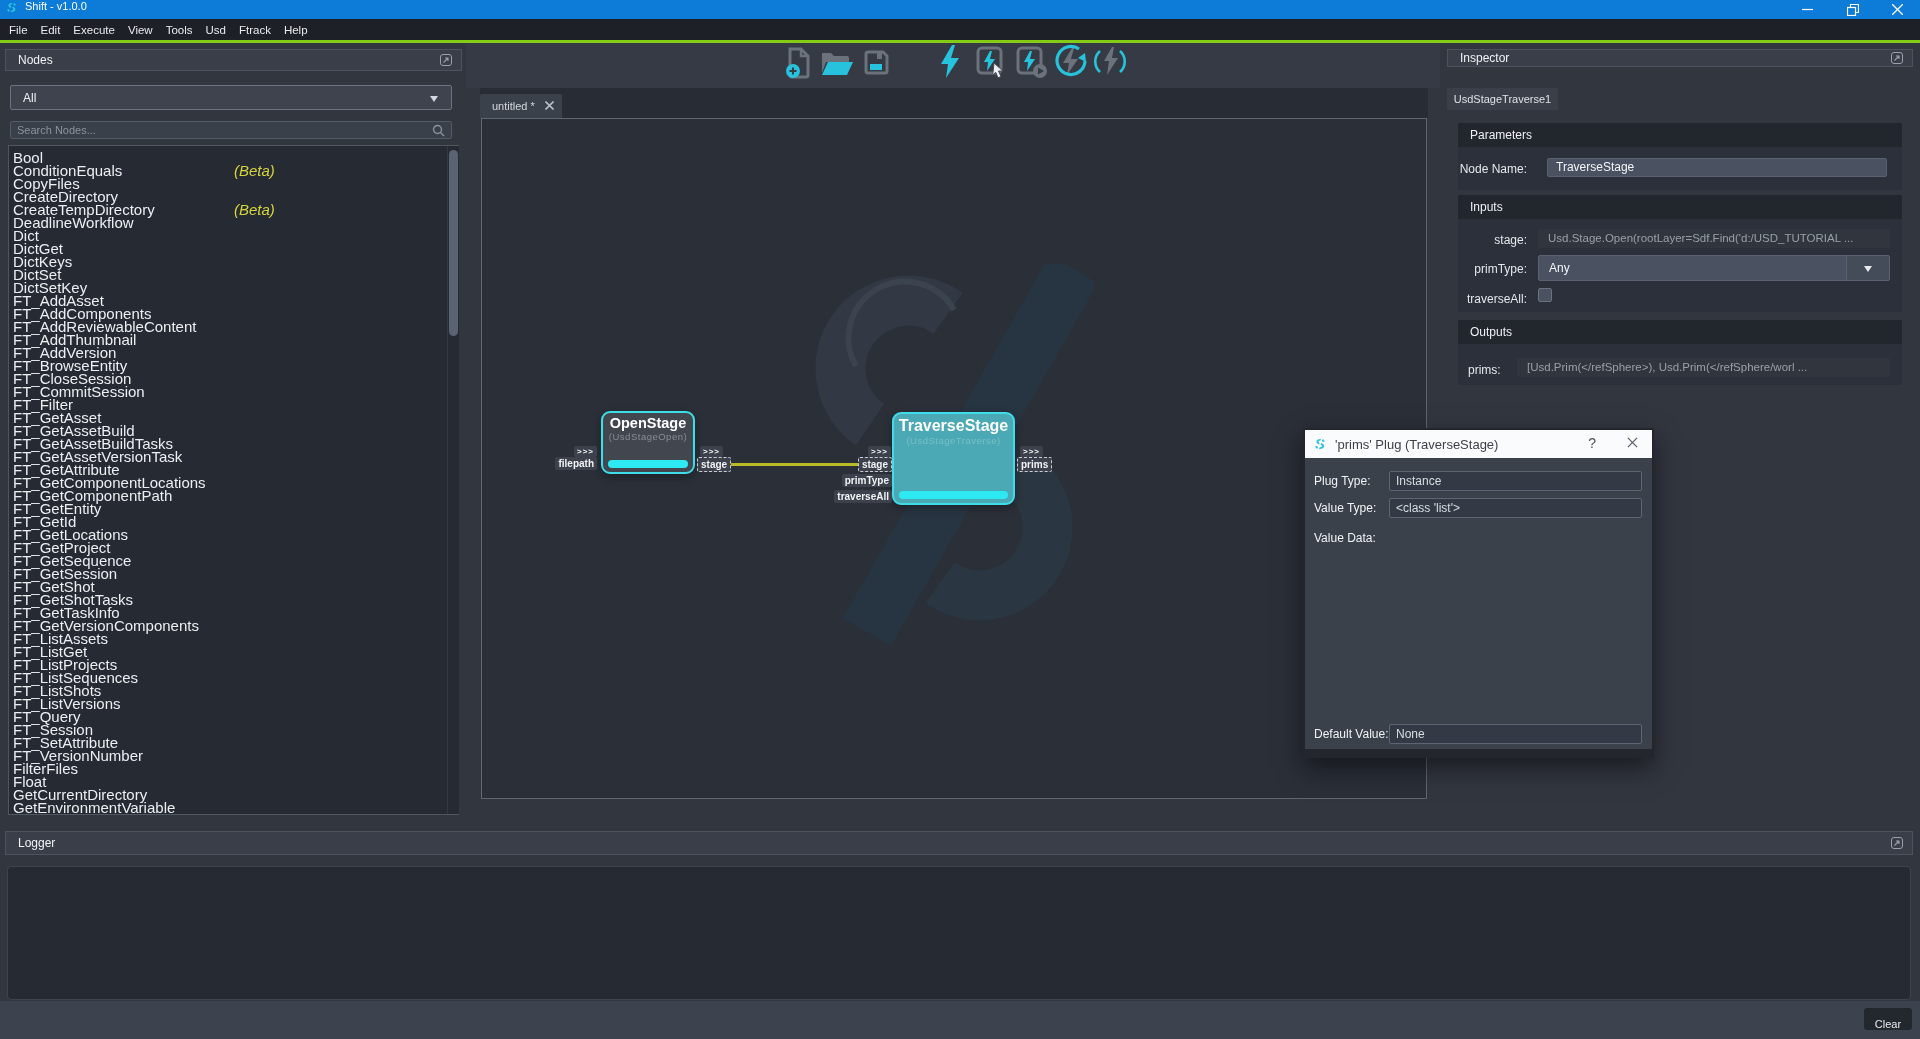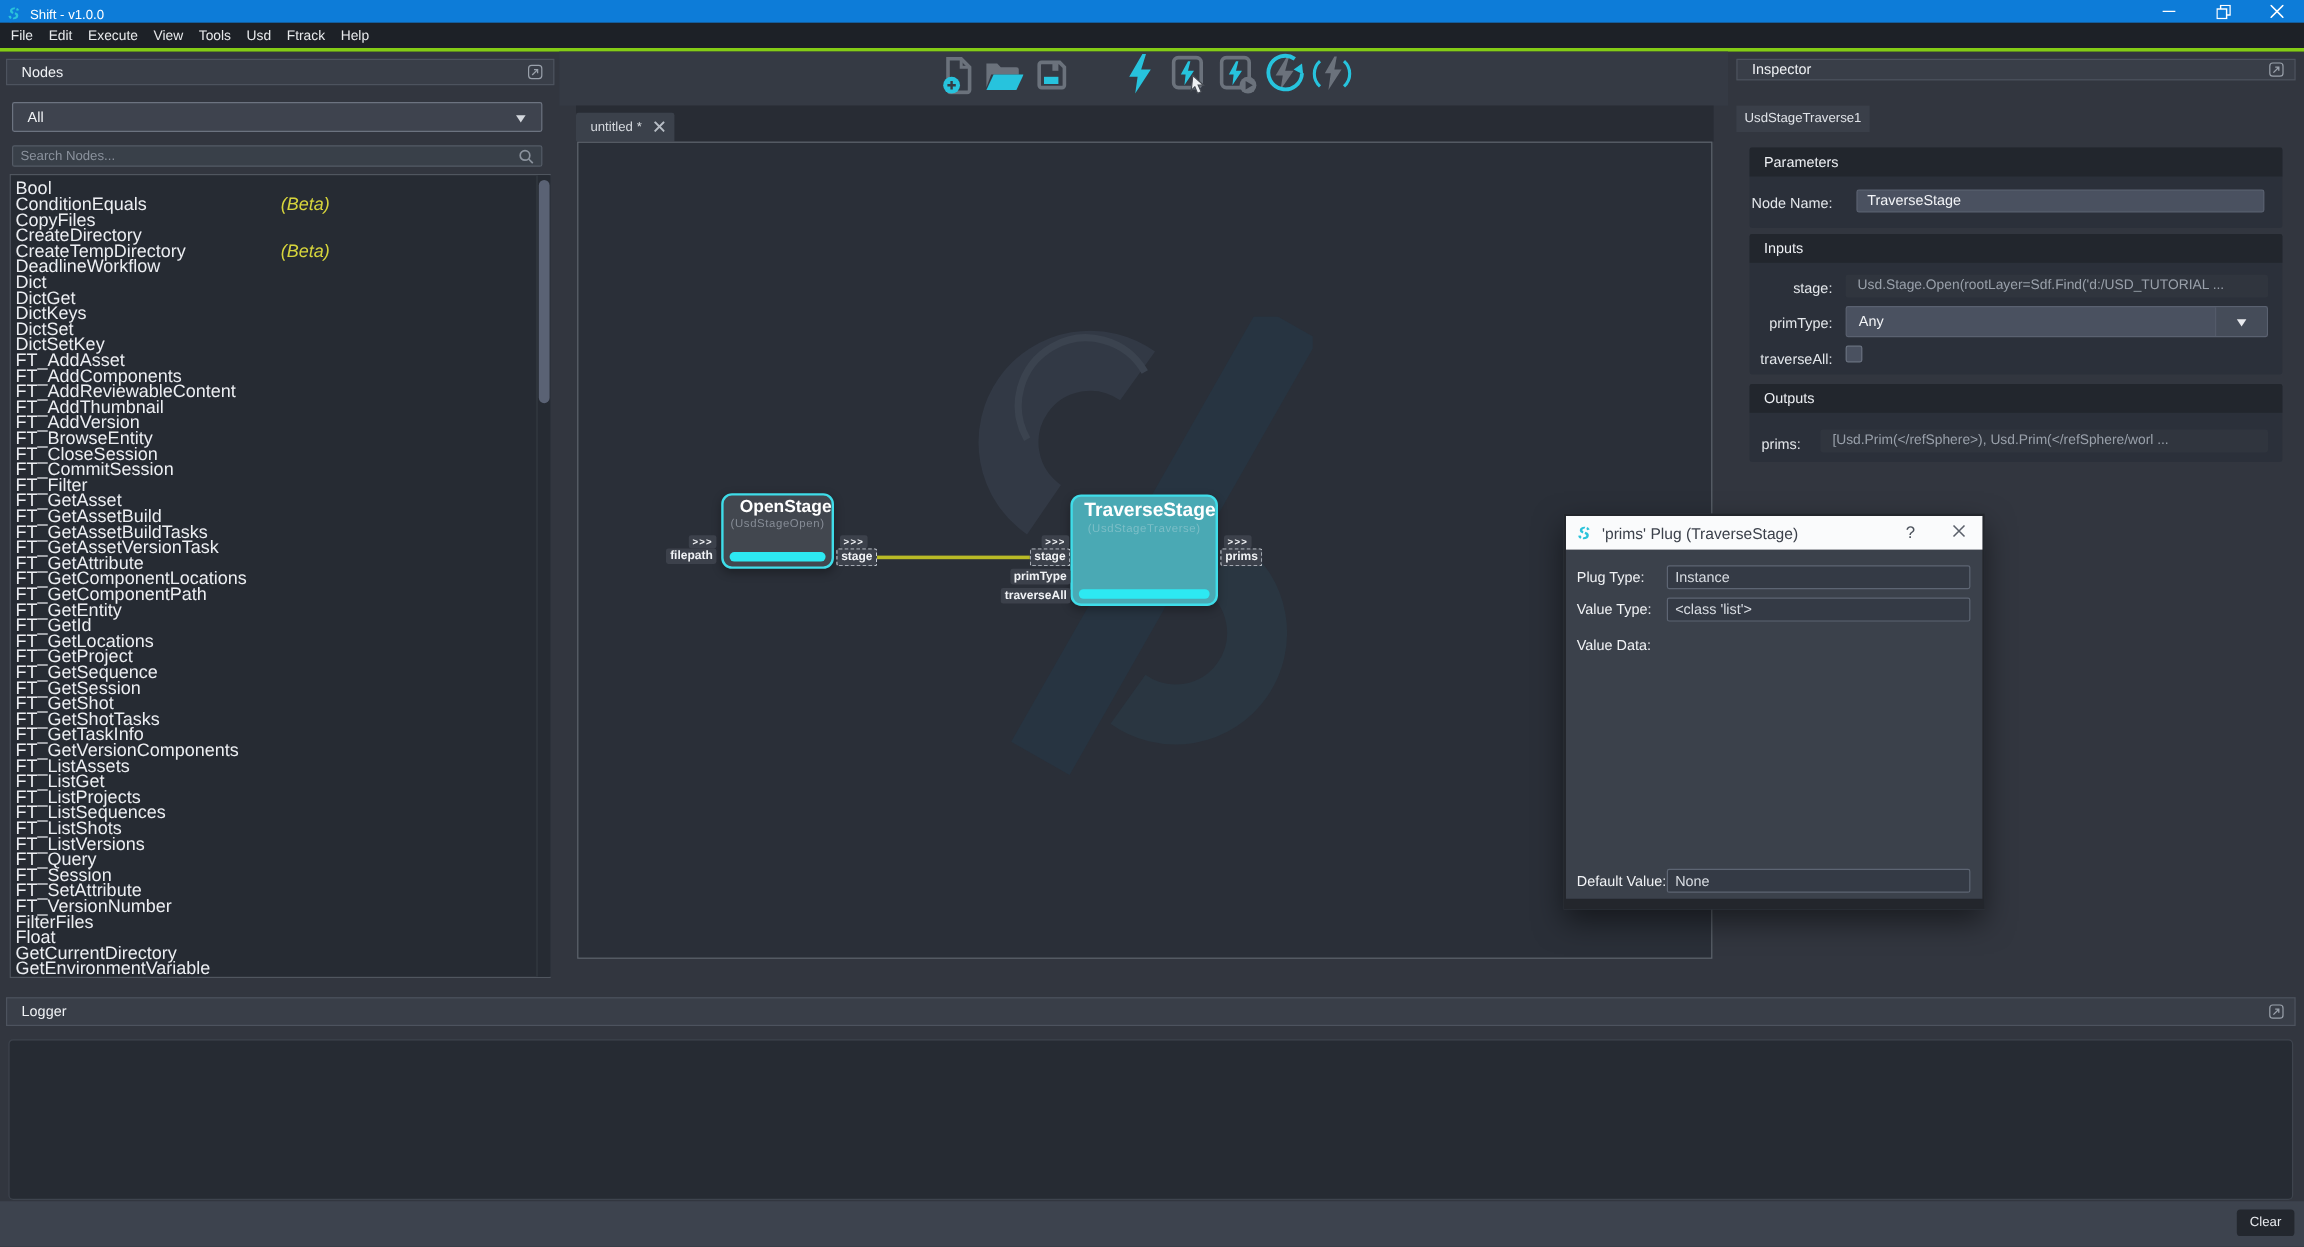--- a/index.html
+++ b/index.html
@@ -1,21 +1,21 @@
 <!DOCTYPE html>
 <html><head>
 <meta charset="utf-8">
 <style>
   * { box-sizing: border-box; margin:0; padding:0; }
   html,body { width:1920px; height:1039px; overflow:hidden; }
   body { position:relative; background:#32363f; font-family:"Liberation Sans",sans-serif; color:#e8eaee; }
   .abs { position:absolute; }
 
   
-  #titlebar { left:0; top:0; width:1920px; height:19px; background:#0d7cd8; display:flex; align-items:flex-end; }
+  #titlebar { left:0; top:0; width:1920px; height:19px; background:#0d7cd8; display:flex; align-items:flex-start; }
   #titlebar .logo { margin-left:5px; }
   #titlebar .ttext { margin-left:7px; font-size:11px; color:#ffffff; }
   #winbtns { position:absolute; right:0; top:0; height:19px; display:flex; }
   .winbtn { width:45px; height:19px; display:flex; align-items:center; justify-content:center; }
 
   
   #menubar { left:0; top:19px; width:1920px; height:24px; background:#1d2127; display:flex; align-items:center; gap:13px; padding-left:9px; font-size:11.5px; color:#e8eaec; border-bottom:3px solid #84cc16; }
   .menu-item { cursor:default; }
 
   
@@ -45,21 +45,21 @@
   #tab-untitled .tlabel { padding-left:12px; }
   #tab-untitled svg { position:absolute; right:8px; top:7px; }
 
   
   #canvas { left:481px; top:118px; width:946px; height:681px; background:#2a2f38; border:1px solid #60666f; overflow:hidden; }
 
   
   .gnode { position:absolute; border:2px solid #3fdde9; border-radius:9px; box-shadow:0 3px 8px rgba(0,0,0,.3); }
   #node-open { left:601px; top:411px; width:94px; height:63px; background:#42474f; }
   #node-trav { left:892px; top:412px; width:123px; height:93px; background:#4aa9b4; }
-  .ntitle { font-weight:bold; color:#fff; text-align:right; }
+  .ntitle { font-weight:bold; color:#fff; text-align:center; }
   #node-open .ntitle { font-size:14.5px; margin-top:2px; }
   #node-trav .ntitle { font-size:16px; margin-top:3px; }
   .nsub { text-align:center; font-size:9.5px; letter-spacing:.5px; }
   #node-open .nsub { color:#878d97; }
   #node-trav .nsub { color:#7cbec7; }
   .npill { position:absolute; left:5px; right:5px; bottom:4px; height:8px; border-radius:4px; background:#2de9f2; }
 
   #edge1 { left:726px; top:463px; width:140px; height:3px; background:#b9ba26; }
 
   .pbadge { position:absolute; background:#3c414b; color:#f0f2f5; font-size:10px; font-weight:bold; height:13px; line-height:13px; padding:0 3px; border-radius:2px; white-space:nowrap; }
@@ -92,21 +92,21 @@
   #dlg-help { position:absolute; right:56px; top:5px; font-size:14px; color:#4a505a; }
   #dlg-close { position:absolute; right:14px; top:7px; }
   .dlabel { position:absolute; left:9px; font-size:12px; color:#f0f2f5; }
   .dbox { position:absolute; left:84px; width:253px; background:#343a45; border:1px solid #5d6573; border-radius:2px; font-size:12px; color:#d9dde3; padding:0 6px; line-height:18px; }
   #dlg-valuedata { padding:5px 6px; line-height:11.8px; font-size:11.5px; letter-spacing:-0.1px; overflow:hidden; }
 
   
   #logger-header { left:5px; top:831px; width:1908px; height:24px; }
   #log-area { left:7px; top:866px; width:1904px; height:134px; background:#262b33; border:1px solid #3e444e; border-radius:4px; }
   #status { left:0; top:1001px; width:1920px; height:38px; background:#3d434e; }
-  #clear-btn { left:1864px; top:1008px; width:48px; height:22px; background:#23272e; border-radius:3px; font-size:11px; color:#e8eaee; display:flex; align-items:center; justify-content:center; }
+  #clear-btn { left:1864px; top:1008px; width:48px; height:22px; background:#23272e; border-radius:3px; font-size:11px; color:#e8eaee; display:flex; align-items:flex-end; justify-content:center; }
 </style>
 </head>
 <body>
 
 <div id="titlebar" class="abs">
   <svg class="logo" width="13" height="15" viewBox="0 0 20 22">
     <text x="10" y="18" font-size="21" font-weight="bold" font-style="italic" fill="#2bc3da" text-anchor="middle" font-family="Liberation Sans, sans-serif">S</text>
     <line x1="14.5" y1="-1" x2="5.5" y2="23" stroke="#0d7cd8" stroke-width="2.2"></line>
   </svg>
   <span class="ttext">Shift - v1.0.0</span>

